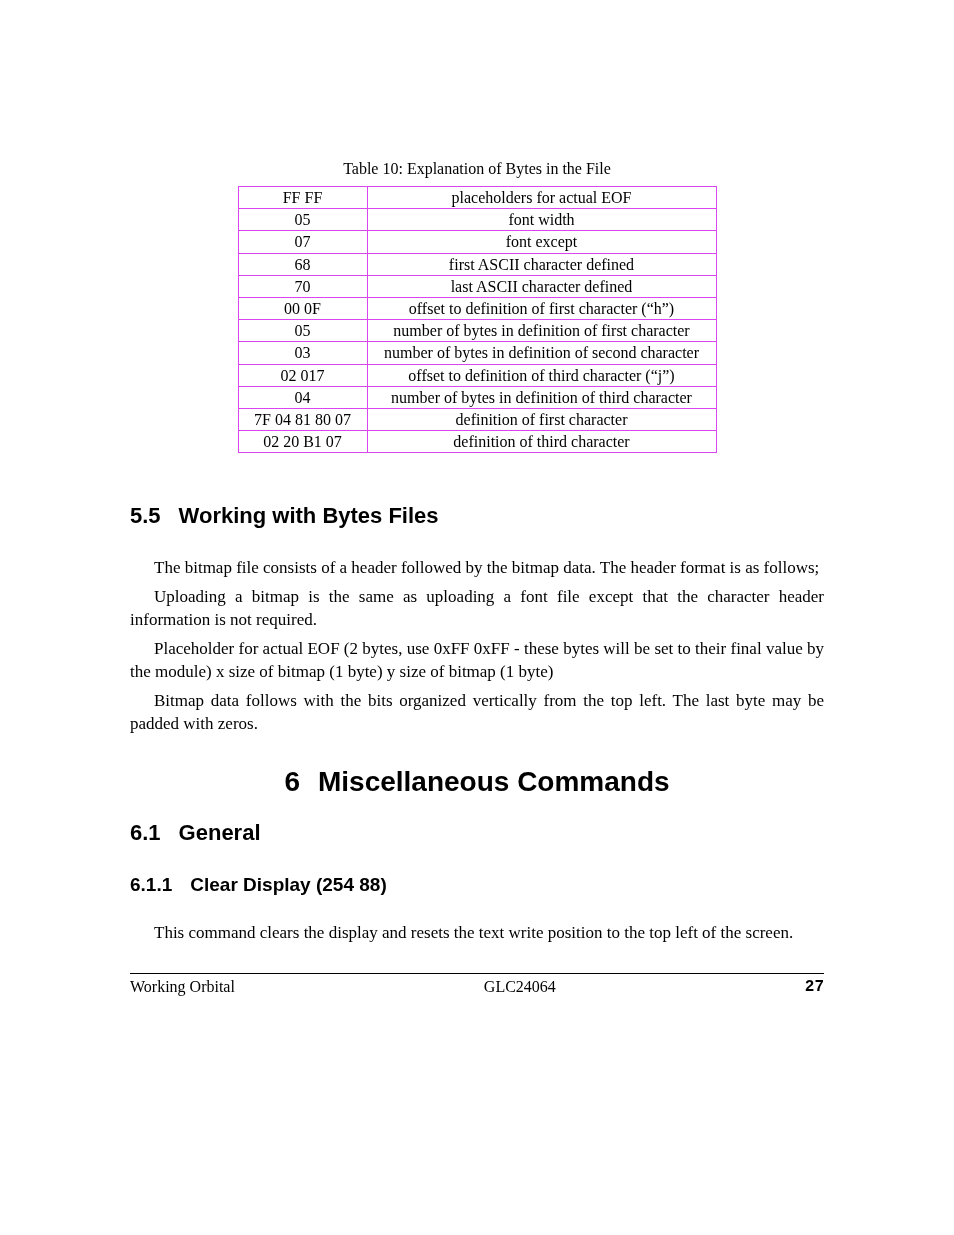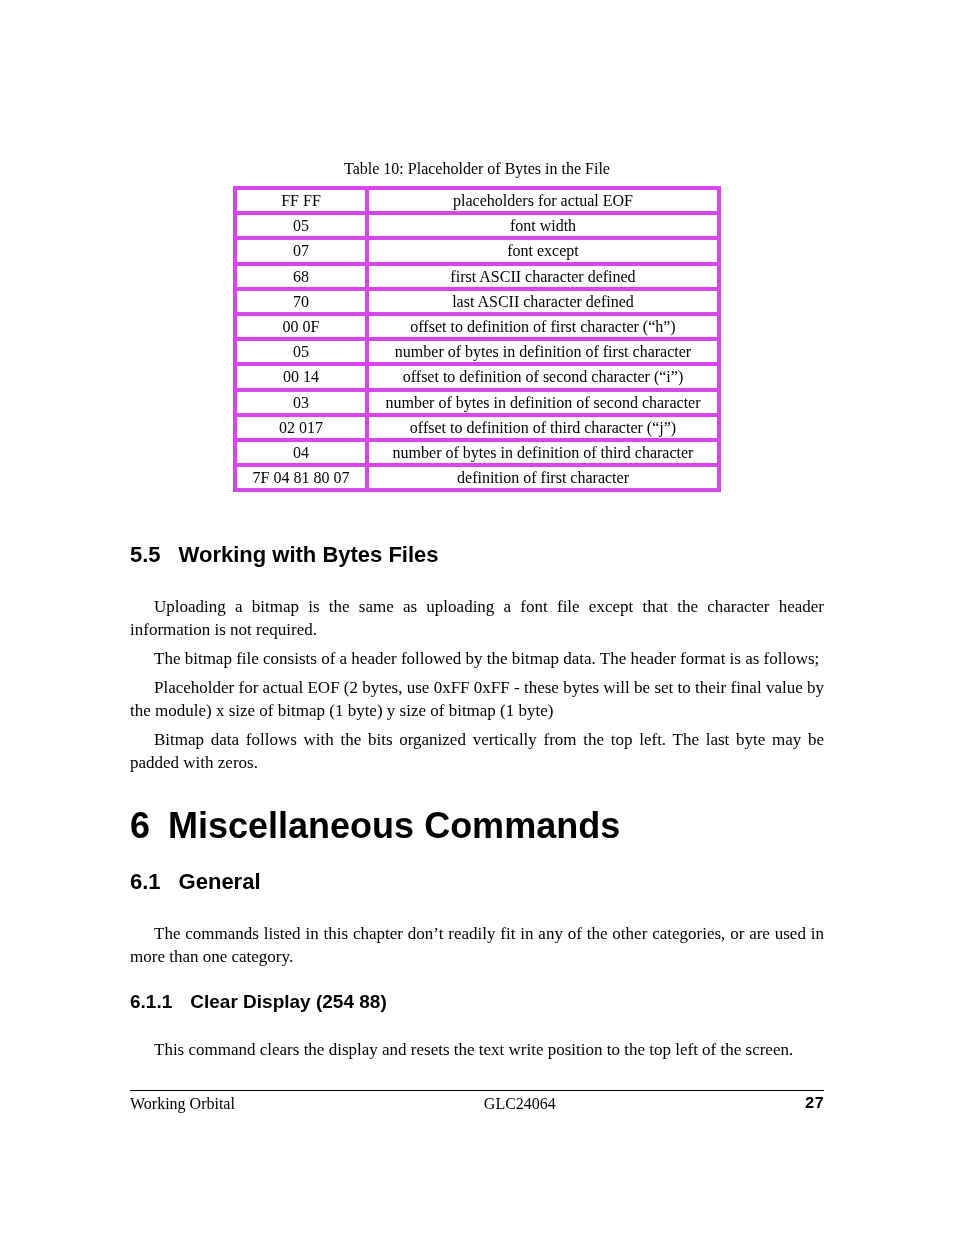--- a/index.html
+++ b/index.html
@@ -17,39 +17,40 @@
   .table-caption {
     text-align: center;
     margin-bottom: 8px;
     font-size: 16px;
   }
   table.bytes {
     border-collapse: collapse;
     margin: 0 auto 50px auto;
   }
   table.bytes td {
-    border: 4px solid #d946ef;
+    border: 1px solid #d946ef;
     padding: 1px 10px;
     text-align: center;
     font-size: 16px;
     line-height: 1.2;
   }
   table.bytes td.col-a { width: 108px; }
   table.bytes td.col-b { width: 328px; }
   h2.sec {
     font-family: Arial, Helvetica, sans-serif;
     font-weight: bold;
     font-size: 22px;
     margin: 0 0 28px 0;
   }
   h1.chap {
     font-family: Arial, Helvetica, sans-serif;
     font-weight: bold;
-    font-size: 36px;
+    font-size: 28px;
     margin: 30px 0 22px 0;
+    text-align: center;
   }
   h3.subsec {
     font-family: Arial, Helvetica, sans-serif;
     font-weight: bold;
     font-size: 19px;
     margin: 0 0 26px 0;
   }
   p.body {
     margin: 0 0 6px 0;
     text-align: justify;
@@ -68,21 +69,21 @@
     font-size: 16px;
   }
   .footer .page-no { font-weight: bold; font-family: Liberation Mono, monospace; }
   .num-gap { display:inline-block; width:18px; }
 </style>
 </head>
 <body>
 
 <div class="page">
 
-  <div class="table-caption">Table 10: Placeholder of Bytes in the File</div>
+  <div class="table-caption">Table 10: Explanation of Bytes in the File</div>
   <table class="bytes">
     <tbody id="bytes-body">
         <tr>
           <td class="col-a">FF FF</td>
           <td class="col-b">placeholders for actual EOF</td>
         </tr>
         <tr>
           <td class="col-a">05</td>
           <td class="col-b">font width</td>
         </tr>
@@ -100,62 +101,59 @@
         </tr>
         <tr>
           <td class="col-a">00 0F</td>
           <td class="col-b">offset to definition of first character (“h”)</td>
         </tr>
         <tr>
           <td class="col-a">05</td>
           <td class="col-b">number of bytes in definition of first character</td>
         </tr>
         <tr>
-          <td class="col-a">00 14</td>
-          <td class="col-b">offset to definition of second character (“i”)</td>
-        </tr>
-        <tr>
           <td class="col-a">03</td>
           <td class="col-b">number of bytes in definition of second character</td>
         </tr>
         <tr>
           <td class="col-a">02 017</td>
           <td class="col-b">offset to definition of third character (“j”)</td>
         </tr>
         <tr>
           <td class="col-a">04</td>
           <td class="col-b">number of bytes in definition of third character</td>
         </tr>
         <tr>
           <td class="col-a">7F 04 81 80 07</td>
           <td class="col-b">definition of first character</td>
         </tr>
+        <tr>
+          <td class="col-a">02 20 B1 07</td>
+          <td class="col-b">definition of third character</td>
+        </tr>
       </tbody>
   </table>
 
   <h2 class="sec">
     <span>5.5</span><span class="num-gap"></span><span>Working with Bytes Files</span>
   </h2>
   <div class="block">
+    <p class="body">The bitmap file consists of a header followed by the bitmap data. The header format is as follows;</p>
     <p class="body">Uploading a bitmap is the same as uploading a font file except that the character header information is not required.</p>
-    <p class="body">The bitmap file consists of a header followed by the bitmap data. The header format is as follows;</p>
     <p class="body">Placeholder for actual EOF (2 bytes, use 0xFF 0xFF - these bytes will be set to their final value by the module) x size of bitmap (1 byte) y size of bitmap (1 byte)</p>
     <p class="body">Bitmap data follows with the bits organized vertically from the top left. The last byte may be padded with zeros.</p>
   </div>
 
   <h1 class="chap">
     <span>6</span><span class="num-gap"></span><span>Miscellaneous Commands</span>
   </h1>
 
   <h2 class="sec">
     <span>6.1</span><span class="num-gap"></span><span>General</span>
   </h2>
-  <div class="block">
-    <p class="body">The commands listed in this chapter don’t readily fit in any of the other categories, or are used in more than one category.</p>
-  </div>
 
   <h3 class="subsec">
     <span>6.1.1</span><span class="num-gap"></span><span>Clear Display (254 88)</span>
   </h3>
   <div class="block">
     <p class="body">This command clears the display and resets the text write position to the top left of the screen.</p>
   </div>
 
   <hr class="footer-rule">
   <div class="footer">

